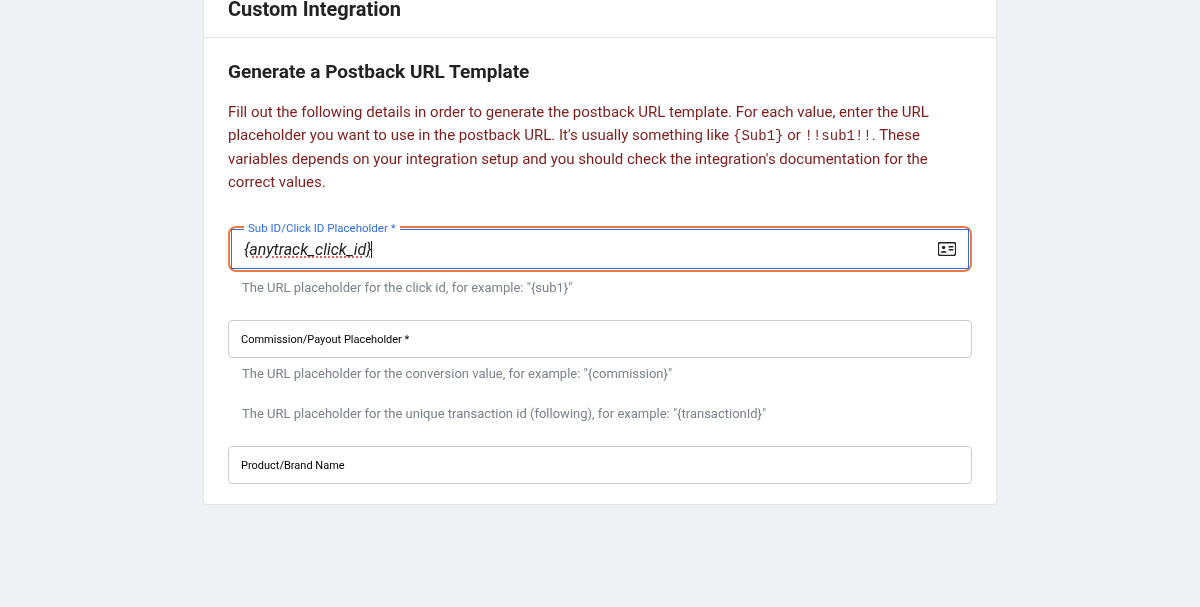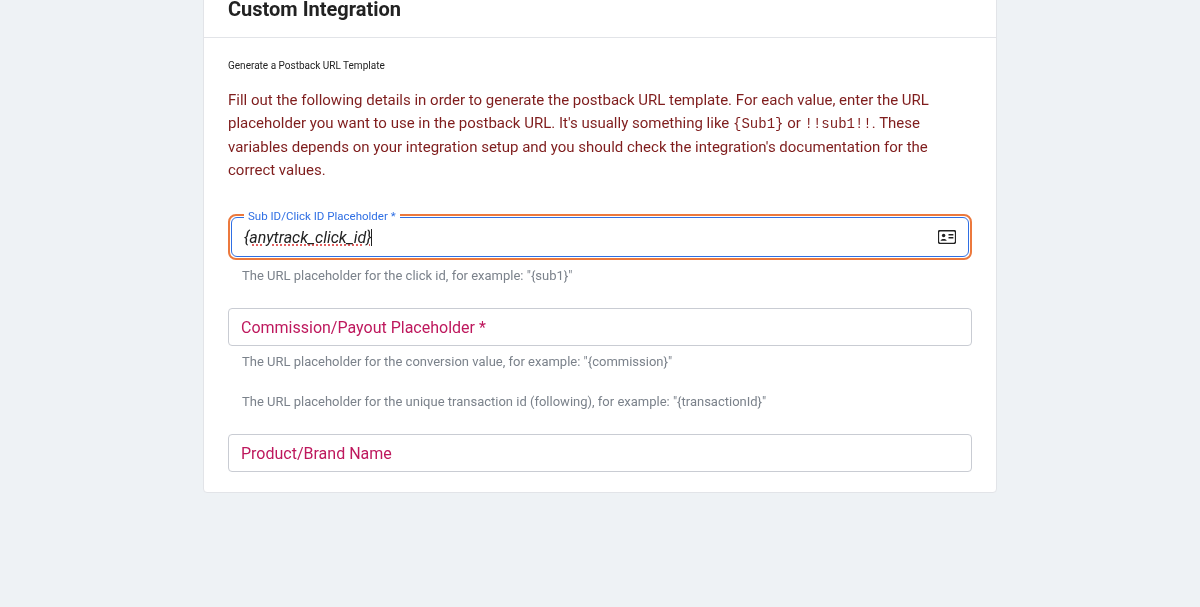--- a/index.html
+++ b/index.html
@@ -35,22 +35,22 @@
   .card-body {
     padding: 22px 24px 20px 24px;
   }
   .intro {
     font-size: 15px;
     line-height: 1.55;
     margin: 0 0 18px 0;
     color: #222;
   }
   .sub-heading {
-    font-size: 10px;
-    font-weight: 400;
+    font-size: 19px;
+    font-weight: 700;
     margin: 0 0 18px 0;
     color: #222;
   }
   .desc {
     font-size: 15px;
     line-height: 1.55;
     margin: 0 0 16px 0;
     color: #7f1d1d;
   }
   code.mono {
@@ -64,40 +64,40 @@
     position: relative;
     border: 1px solid #c9ccd3;
     border-radius: 4px;
     height: 38px;
     display: flex;
     align-items: center;
     padding: 0 12px;
     background: #fff;
   }
   .field-wrap .placeholder-label {
-    color: #be185d;
-    font-size: 16px;
+    color: #000000;
+    font-size: 11px;
     pointer-events: none;
   }
   .helper {
     font-size: 13px;
     color: #7b828b;
     margin: 8px 0 0 14px;
   }
 
   
   .field-highlight-outer {
     border: 2px solid #ec793d;
     border-radius: 8px;
     padding: 1px;
     margin-top: 32px;
   }
   .field-highlight-inner {
     border: 1px solid #2f6fe4;
-    border-radius: 6px;
+    border-radius: 0;
     height: 40px;
     position: relative;
     display: flex;
     align-items: center;
     padding: 0 18px 0 12px;
   }
   .float-label {
     position: absolute;
     top: -9px;
     left: 12px;

